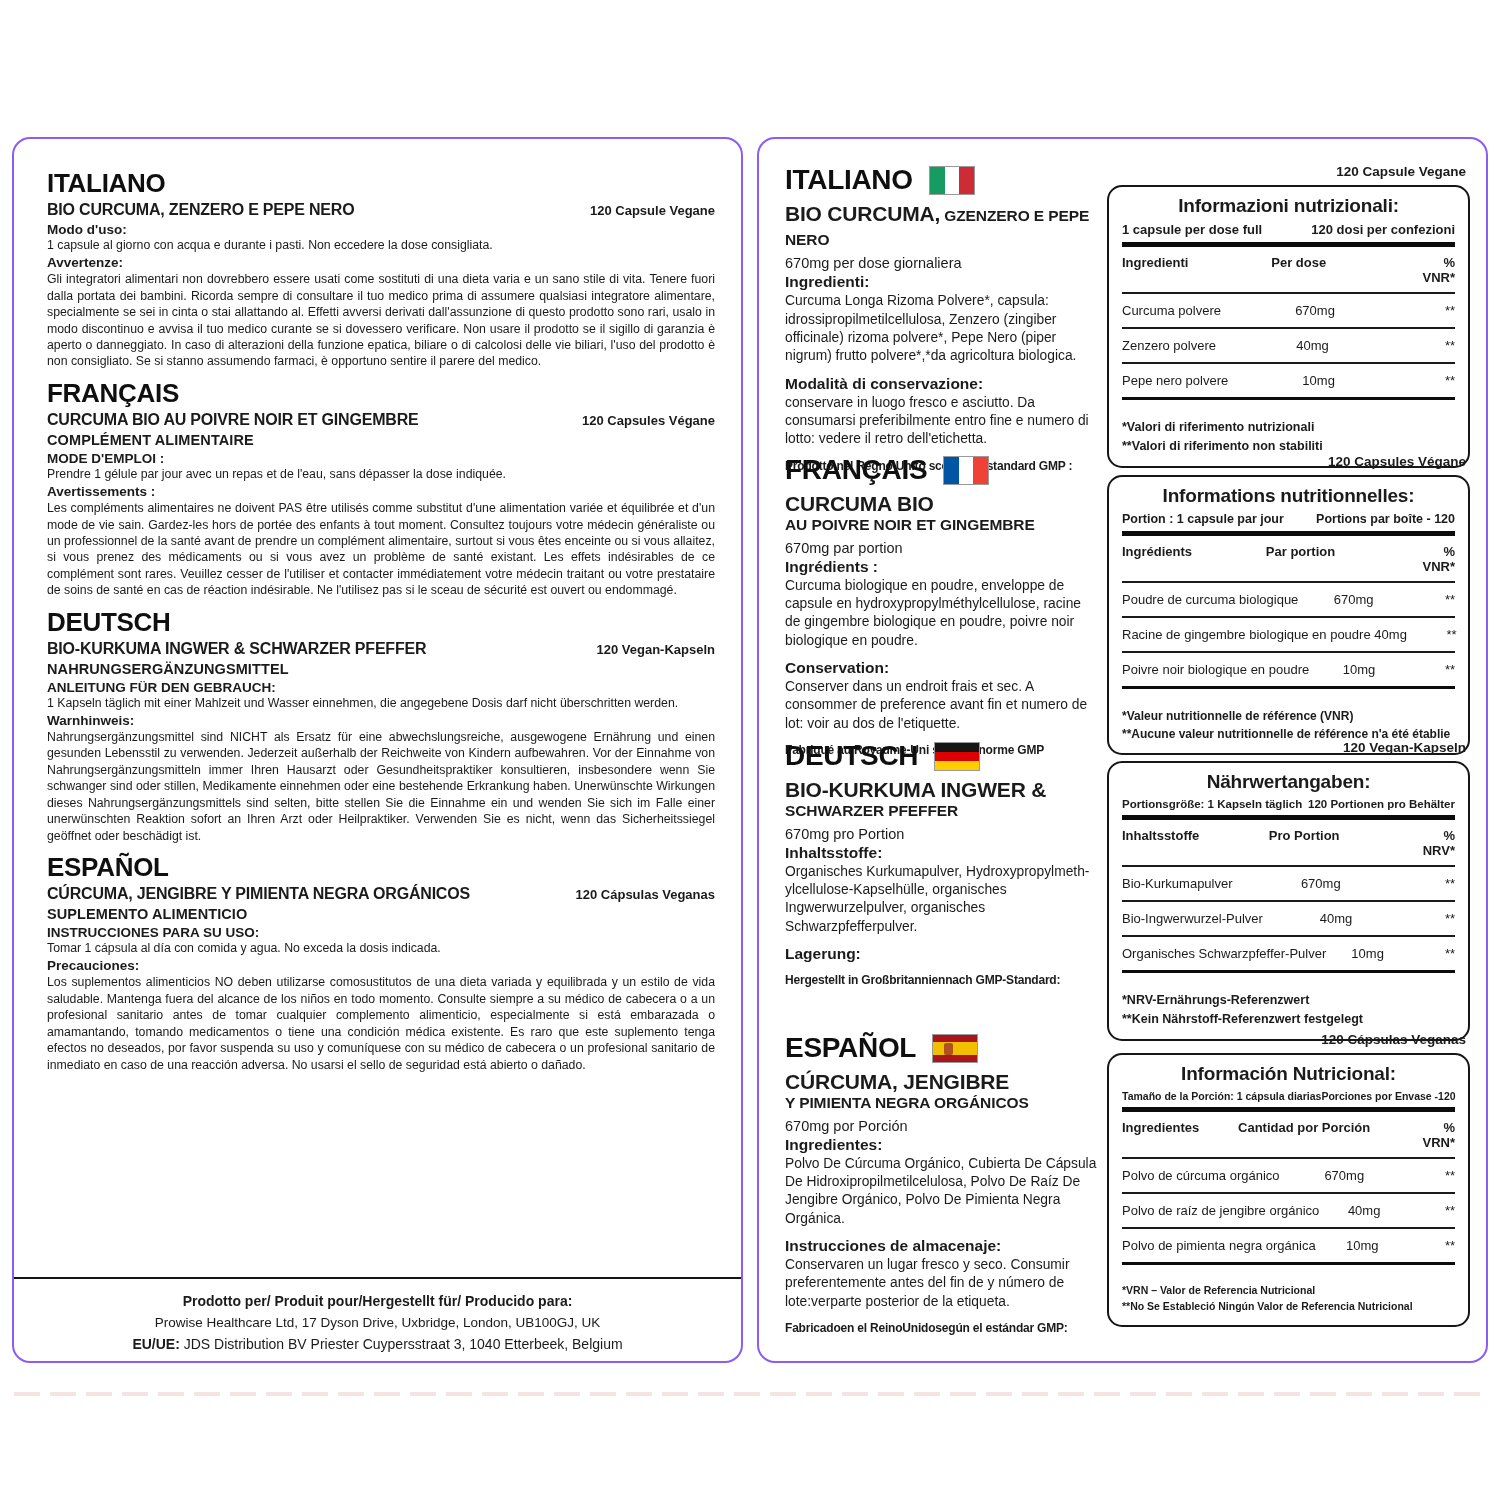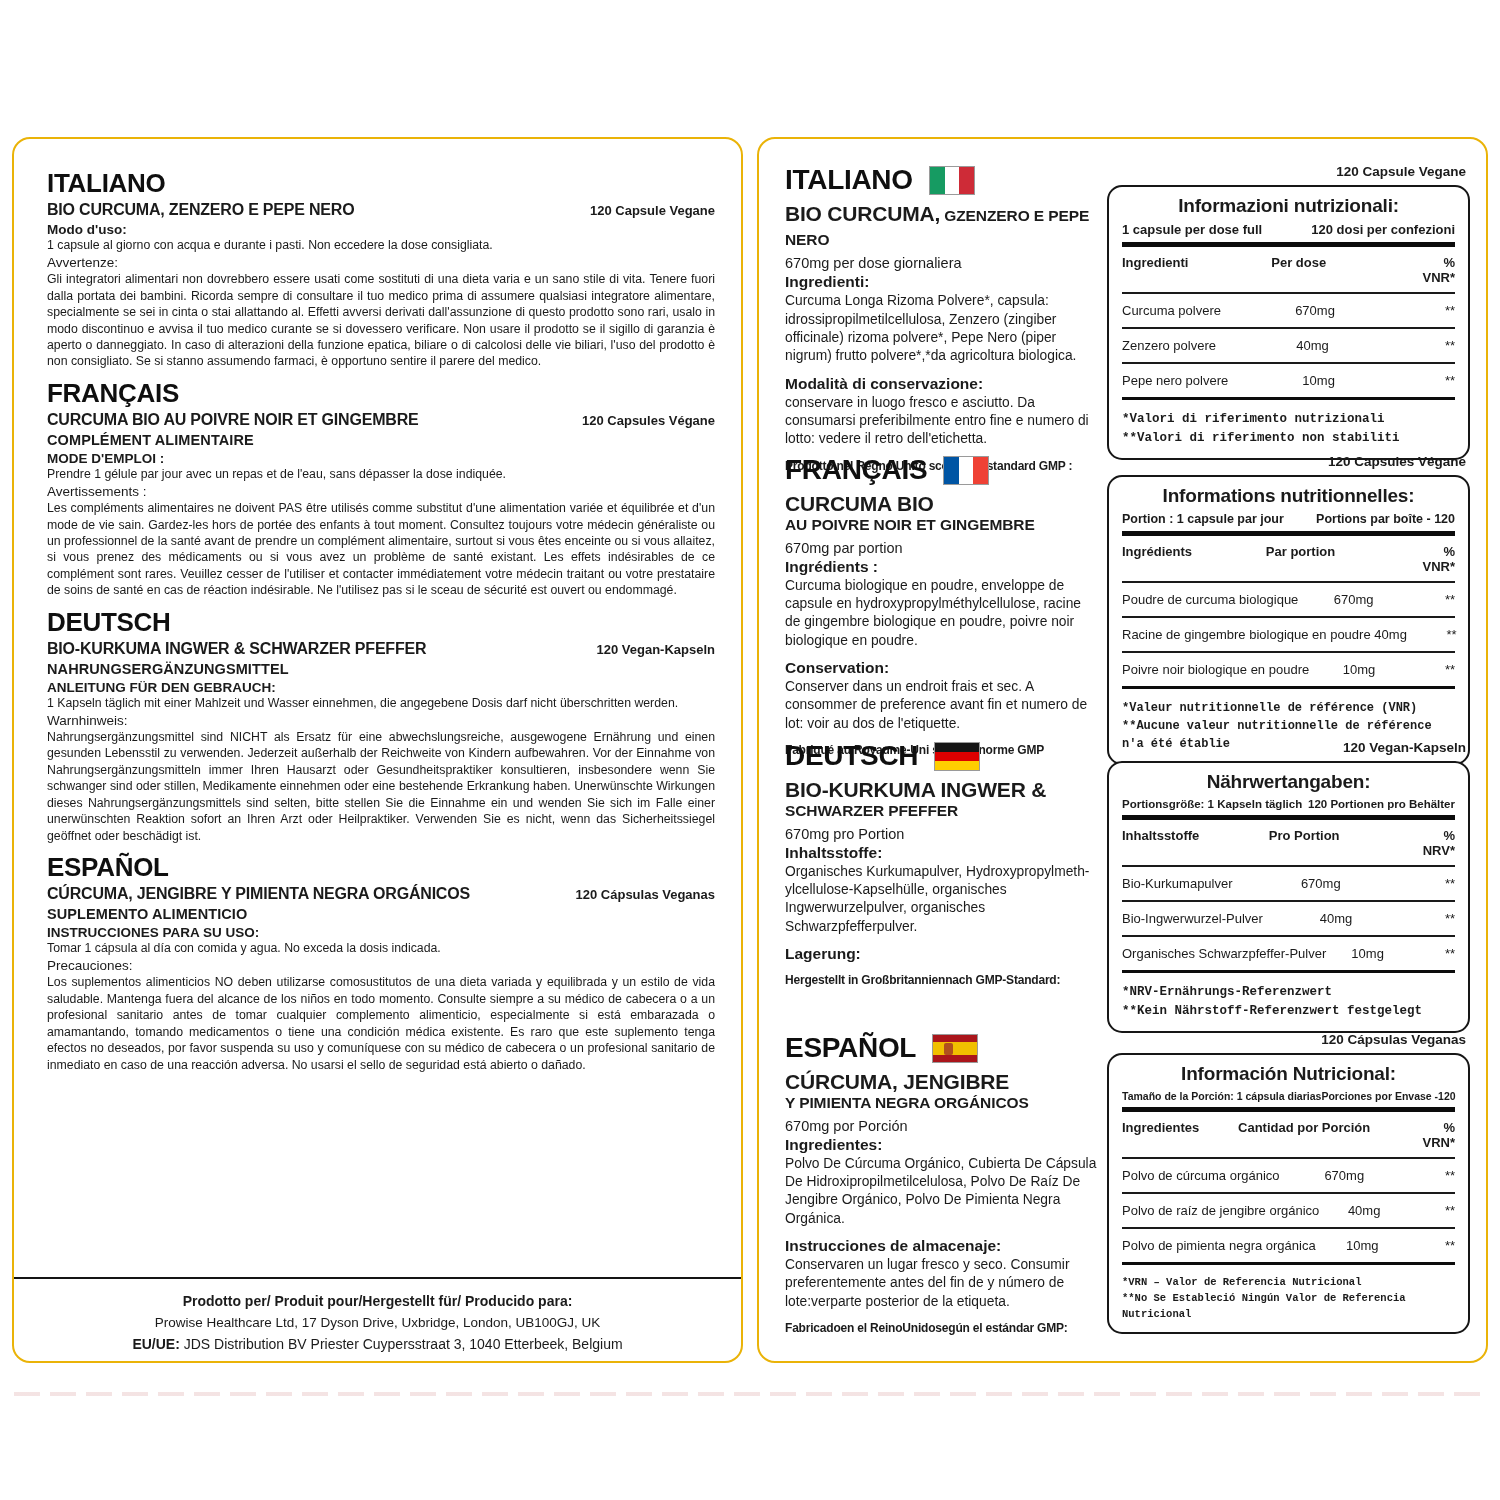--- a/index.html
+++ b/index.html
@@ -1,34 +1,34 @@
 <!DOCTYPE html>
 <html><head>
 <meta charset="utf-8">
 <style>
   html,body { margin:0; padding:0; background:#ffffff; }
   #canvas { position:relative; width:1500px; height:1500px; background:#ffffff;
             font-family:"Liberation Sans","DejaVu Sans",sans-serif; color:#1b1b1b; }
 
-  .panel { position:absolute; top:137px; height:1226px; border:2px solid #eab308;
+  .panel { position:absolute; top:137px; height:1226px; border:2px solid #8b5cf6;
            border-radius:18px; background:#fff; box-sizing:border-box; }
   #left-panel  { left:12px;  width:731px; }
   #right-panel { left:757px; width:731px; }
 
   
   .lp-inner { padding:30px 26px 0 33px; }
   .lp-section + .lp-section { margin-top:9px; }
   .lang-title { font-size:26px; font-weight:bold; color:#0f0f0f; letter-spacing:-0.3px; line-height:1.12; }
   .prod-row { display:flex; justify-content:space-between; align-items:baseline; margin-top:3px; }
   .prod-title { font-size:16px; font-weight:bold; letter-spacing:-0.2px; }
   .badge { font-size:13px; font-weight:bold; white-space:nowrap; }
   .type-label { font-size:14.5px; font-weight:bold; margin-top:3px; letter-spacing:0.1px; }
   .use-label  { font-size:13.5px; font-weight:bold; margin-top:3px; }
   .use-text   { font-size:12.3px; margin-top:1px; }
-  .warn-label { font-size:13.5px; font-weight:normal; margin-top:3px; }
+  .warn-label { font-size:13.5px; font-weight:bold; margin-top:3px; }
   .warn-text  { font-size:12.3px; line-height:1.34; text-align:justify; margin-top:1px; }
 
   .lp-divider { position:absolute; left:0; right:0; top:1138px; border-top:2px solid #141414; }
   .lp-footer  { position:absolute; left:0; right:0; top:1152px; text-align:center; line-height:1.55; }
   .lp-footer .f1 { font-size:14px; font-weight:bold; }
   .lp-footer .f2 { font-size:13.5px; }
   .lp-footer .f3 { font-size:14px; }
   .lp-footer .f3 b { font-weight:bold; }
 
   
@@ -67,21 +67,21 @@
   .s-es .tbl-serving { font-size:10.5px; }
   .tbl-bar { height:5px; background:#0c0c0c; margin-top:5px; }
   .tbl-head { display:flex; align-items:baseline; font-weight:bold; font-size:13px;
               padding:8px 0 7px; border-bottom:2px solid #1a1a1a; }
   .tbl-row  { display:flex; align-items:baseline; font-size:13px;
               padding:9px 0; border-bottom:2px solid #1a1a1a; }
   .tbl-row.last { border-bottom:3px solid #0c0c0c; }
   .c-name { white-space:nowrap; }
   .c-amt  { flex:1; text-align:center; min-width:40px; }
   .c-nrv  { width:46px; text-align:right; flex:none; }
-  .tbl-notes { font-weight:bold; padding-top:10px; line-height:1.5;font-family:Liberation Mono, monospace; }
+  .tbl-notes { font-weight:bold; padding-top:18px; line-height:1.5; }
   .s-it .tbl-notes { font-size:12.5px; }
   .s-fr .tbl-notes { font-size:12px; }
   .s-de .tbl-notes { font-size:12.5px; }
   .s-es .tbl-notes { font-size:10.5px; }
 
   .print-line { position:absolute; left:14px; right:14px; top:1392px; height:4px;
        background:repeating-linear-gradient(90deg, rgba(205,130,130,0.22) 0 26px, rgba(255,255,255,0) 26px 36px); }
 </style>
 </head>
 <body>

